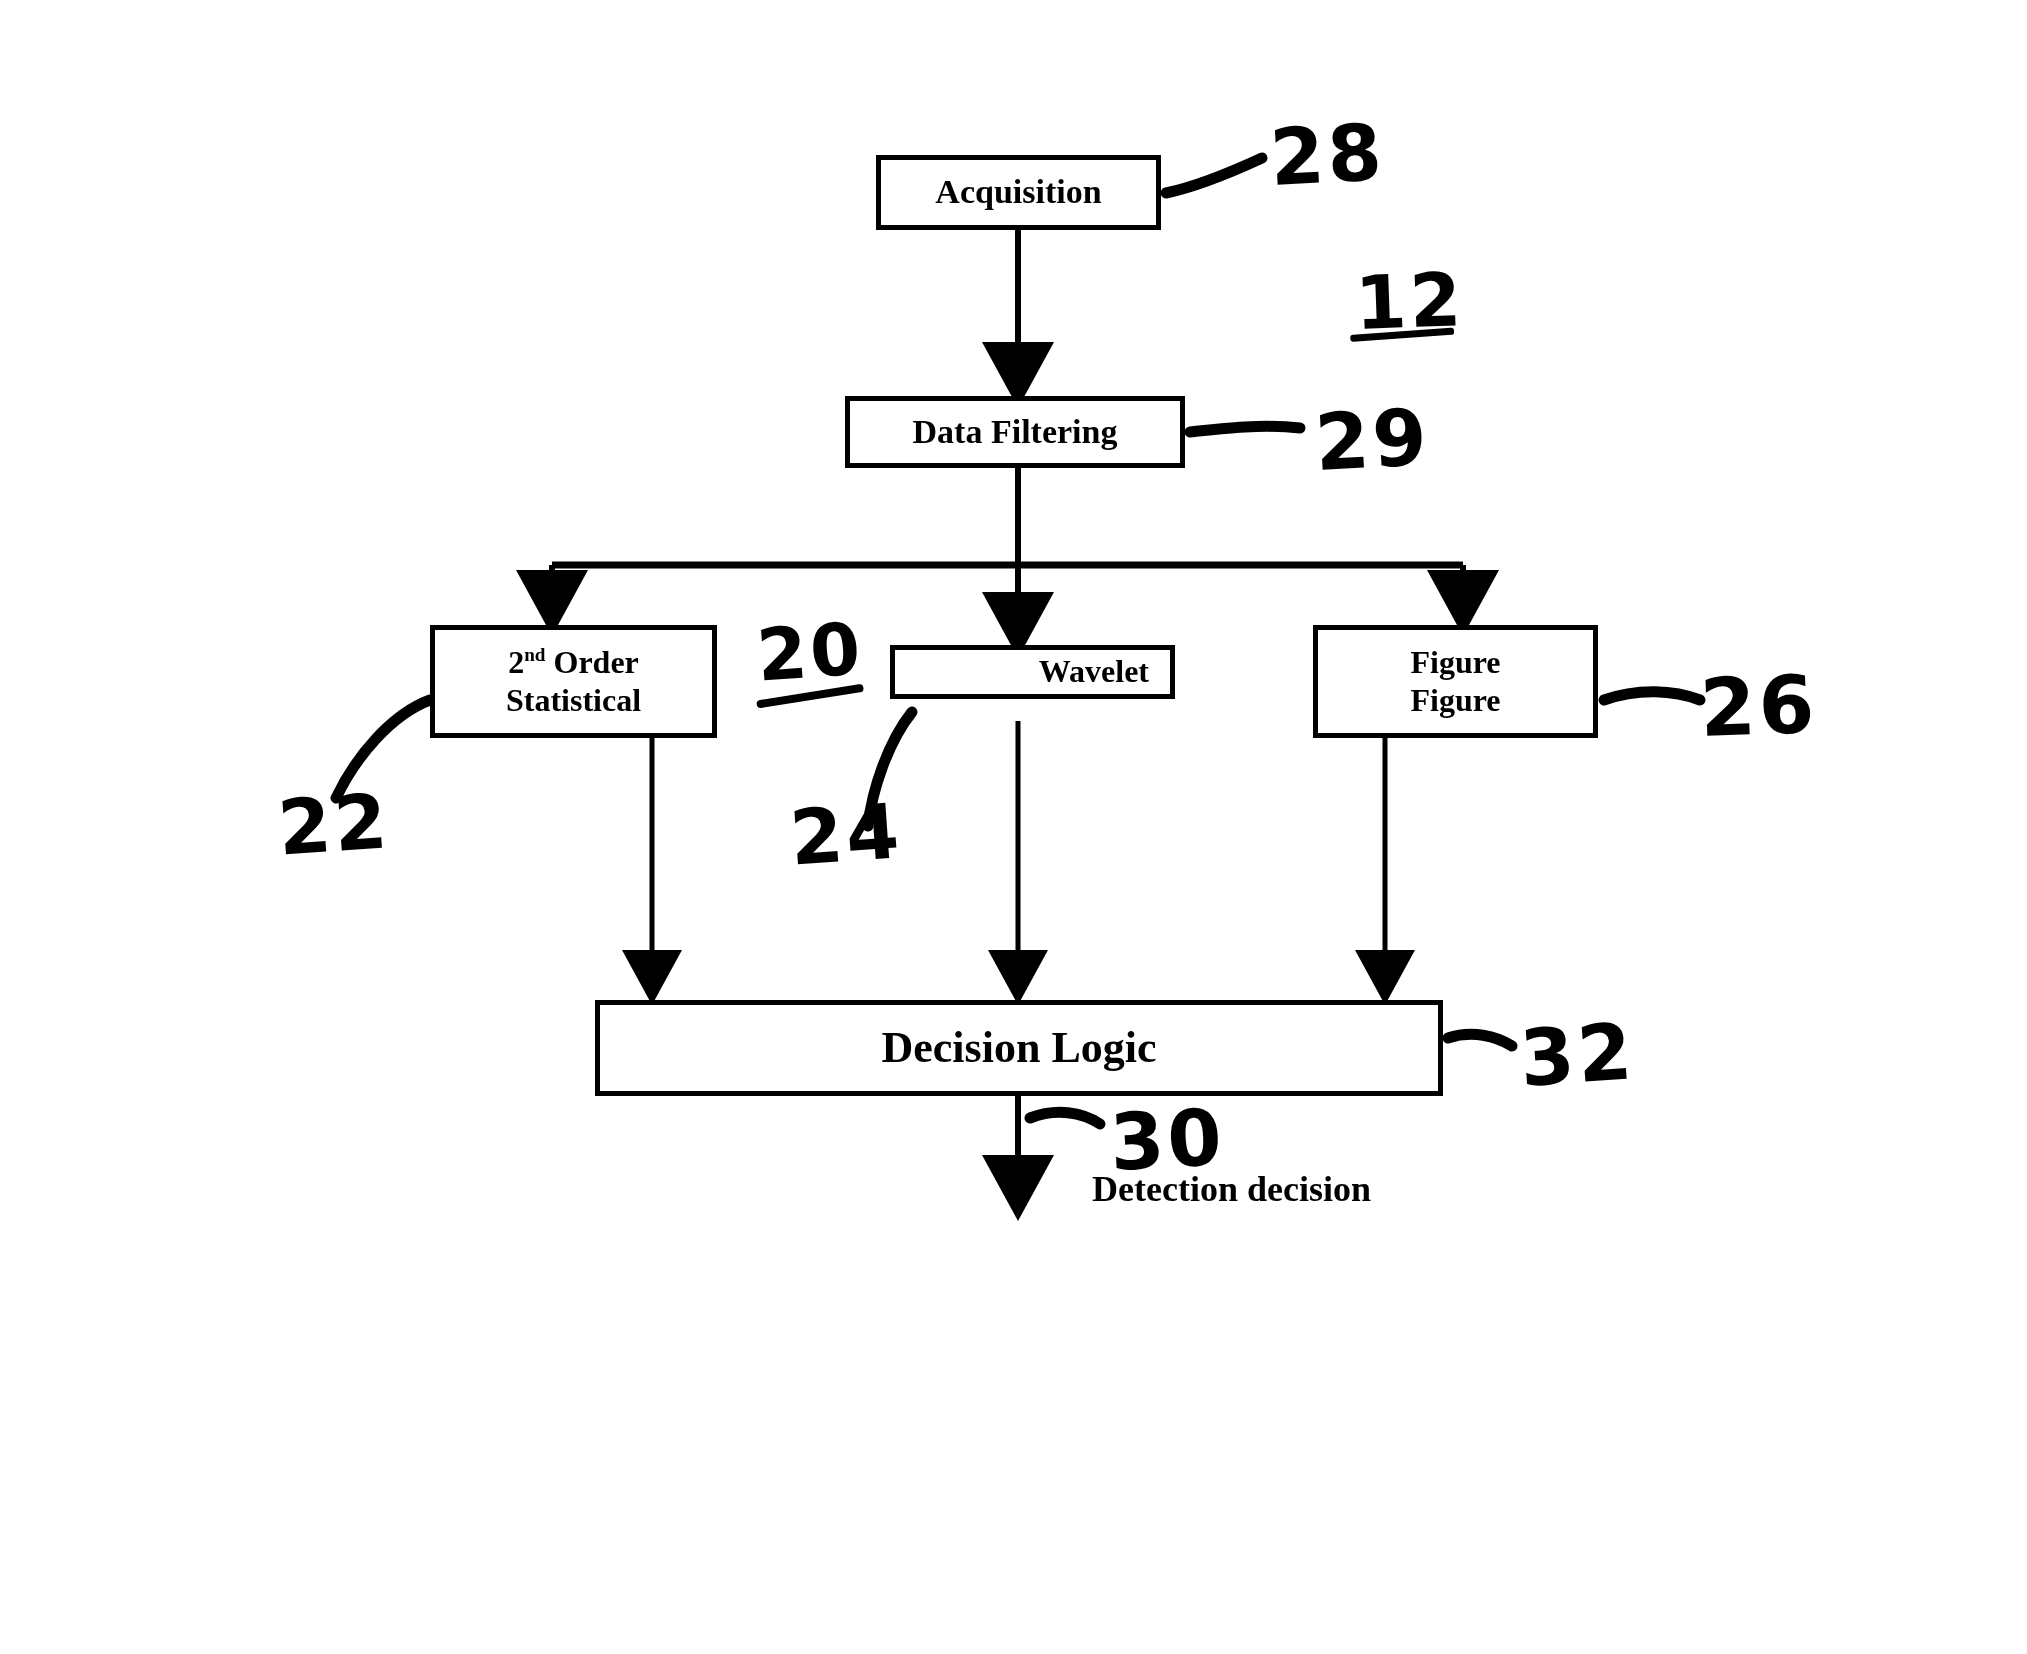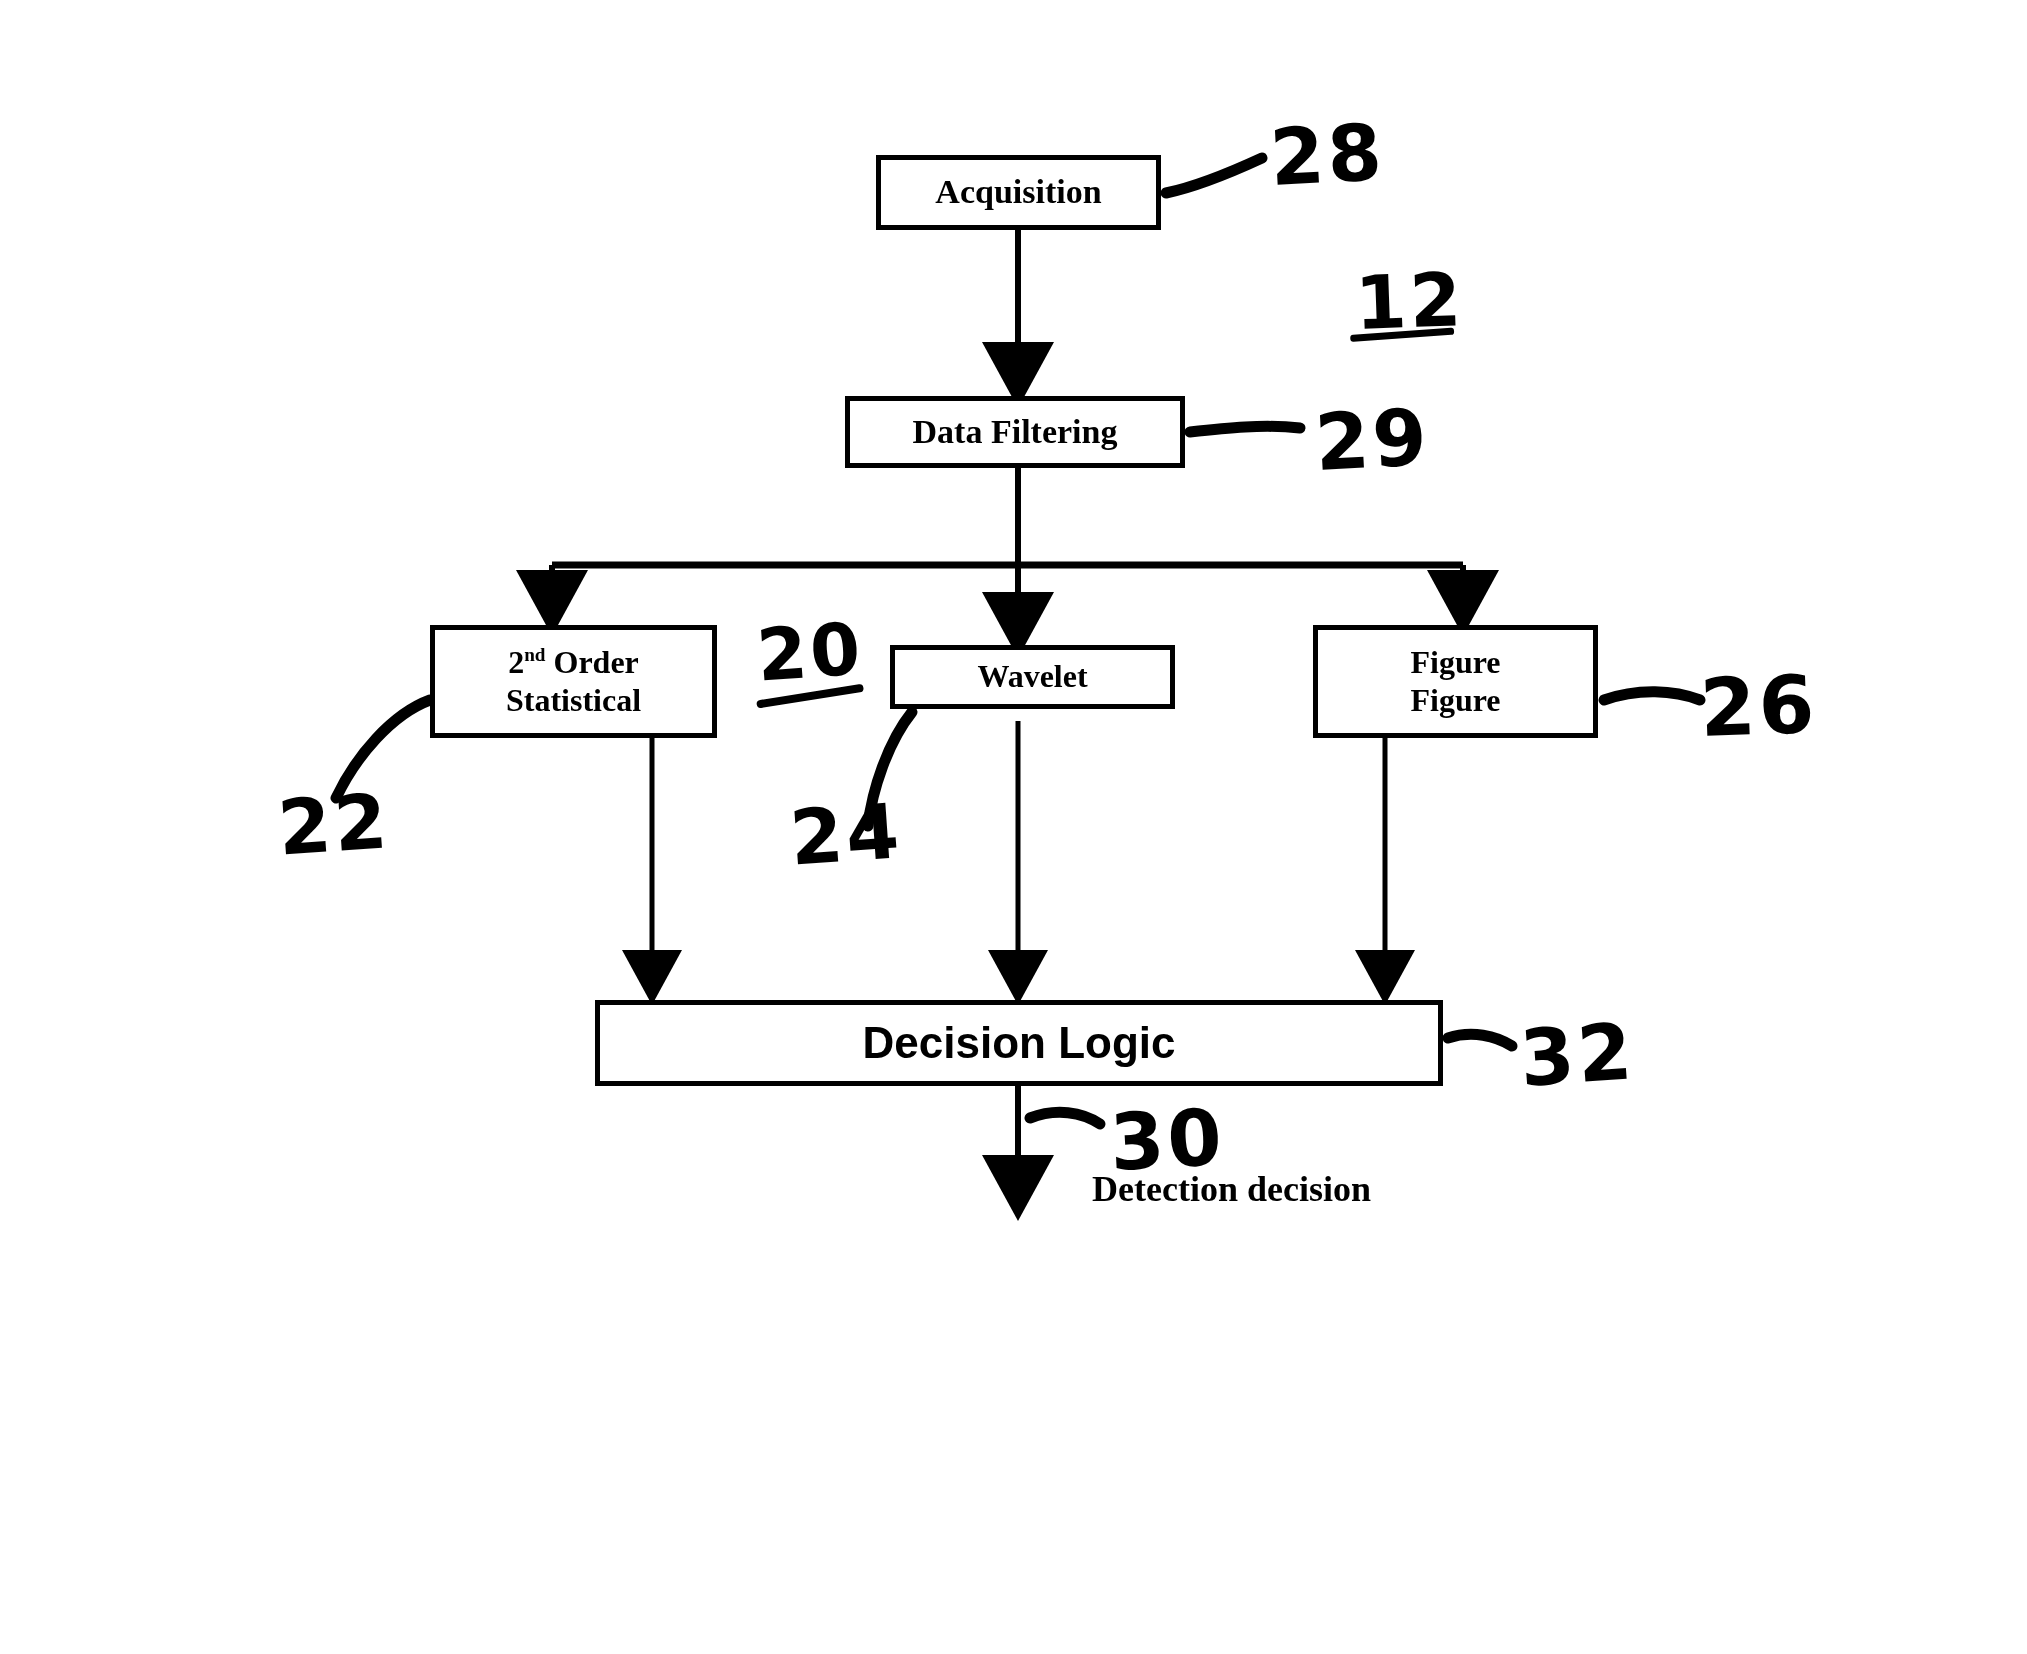--- a/index.html
+++ b/index.html
@@ -60,30 +60,31 @@
   }
   #node-data-filtering {
     left: 845px; top: 396px; width: 340px; height: 72px;
     font-size: 34px;
   }
   #node-second-order {
     left: 430px; top: 625px; width: 287px; height: 113px;
     font-size: 32px;
   }
   #node-wavelet {
-    left: 890px; top: 645px; width: 285px; height: 64px;
+    left: 890px; top: 645px; width: 285px; height: 54px;
     font-size: 32px;
+    text-align: right;
   }
   #node-neural-network {
     left: 1313px; top: 625px; width: 285px; height: 113px;
     font-size: 32px;
   }
   #node-decision-logic {
-    left: 595px; top: 1000px; width: 848px; height: 86px;
-    font-family: Liberation Sans, sans-serif;
+    left: 595px; top: 1000px; width: 848px; height: 96px;
+    font-family: Liberation Serif, serif;
     font-size: 44px;
     font-weight: bold;
   }
 
   
   .hand-num {
     position: absolute;
     font-family: "DejaVu Sans", "Liberation Sans", sans-serif;
     font-weight: 600;
     font-size: 78px;

